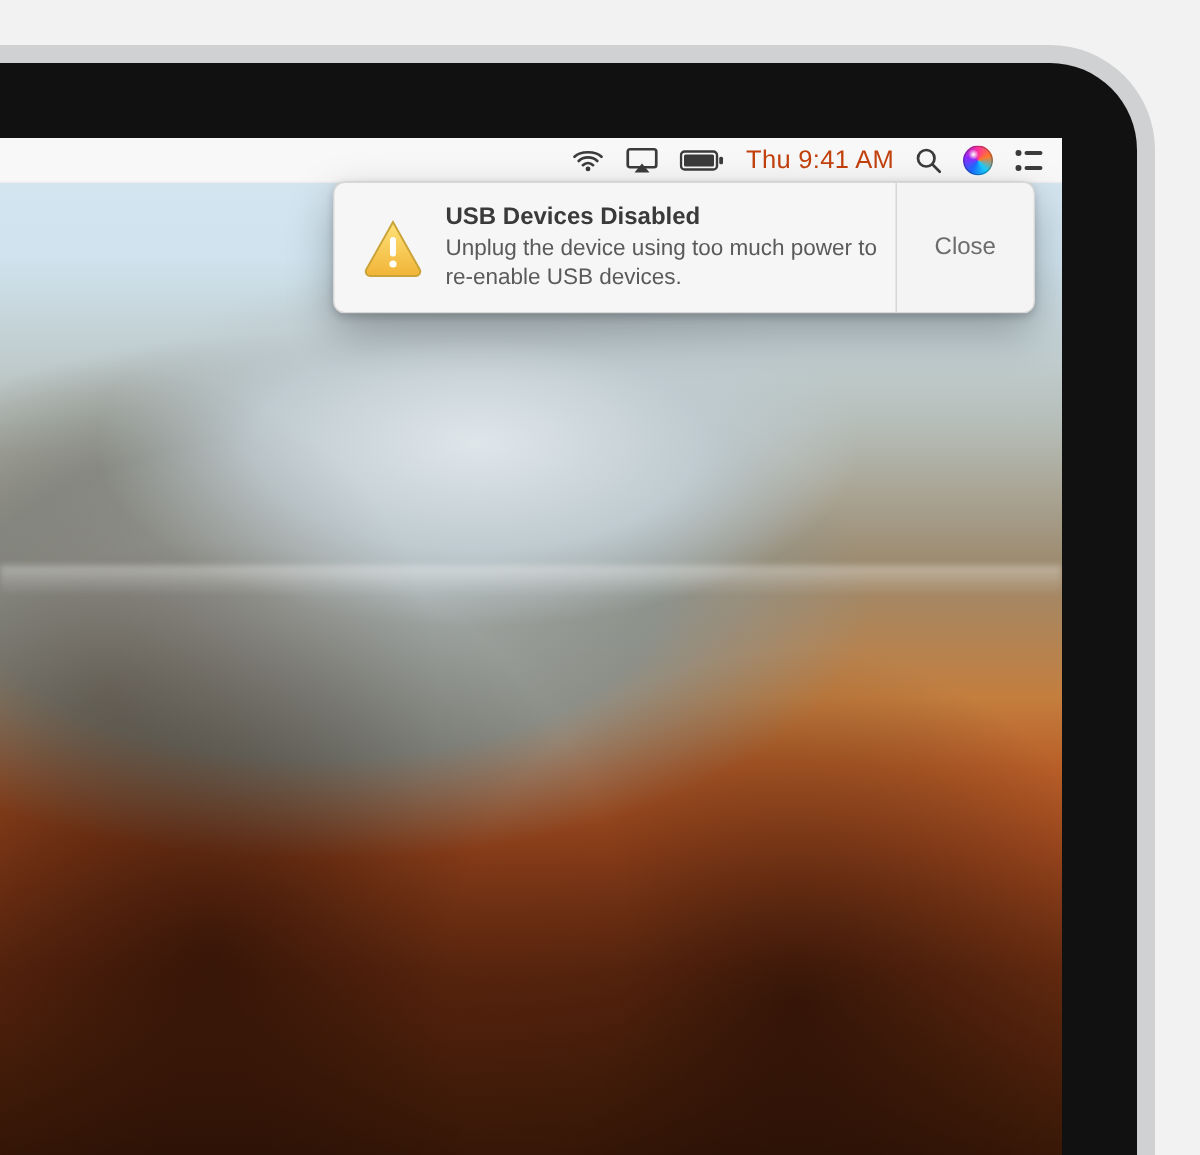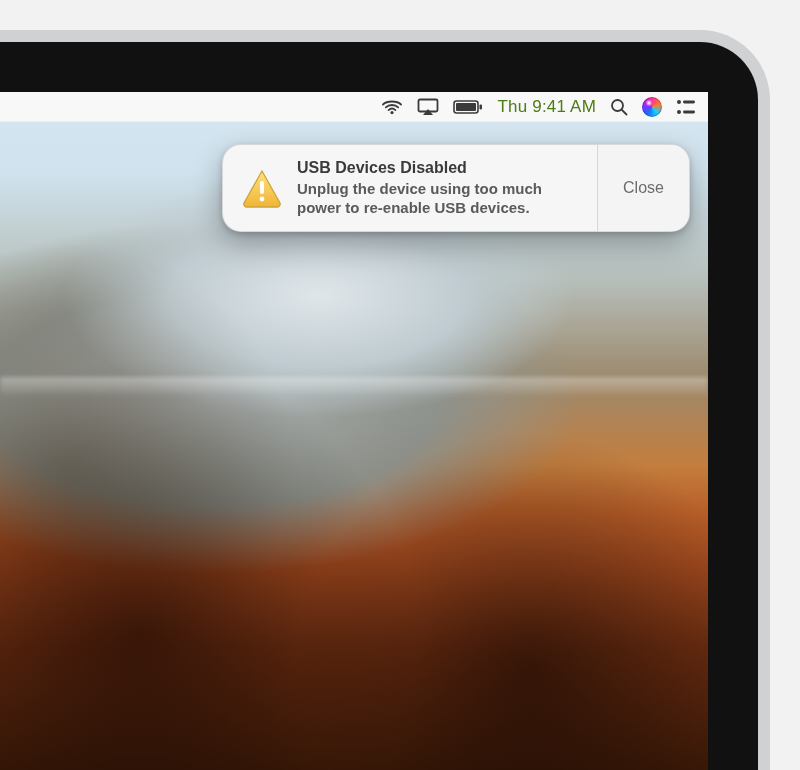--- a/index.html
+++ b/index.html
@@ -77,40 +77,40 @@
     display: flex;
     align-items: center;
     justify-content: flex-end;
     padding: 0 12px 0 0;
     gap: 14px;
     font-size: 16px;
     color: #3b3b3b;
   }
   .menu-bar .item { display:flex; align-items:center; height:100%; }
   .menu-bar svg { display:block; }
-  .clock { font-size: 17px; letter-spacing: .2px; color:#4d7c0f; }
+  .clock { font-size: 17px; letter-spacing: .2px; color:#c2410c; }
 
   .siri-orb {
     width: 20px; height: 20px; border-radius: 50%;
     background:
       radial-gradient(circle at 35% 30%, #fff 0%, transparent 18%),
       conic-gradient(from 140deg, #17d0ff, #1a6cff, #8f2bff, #ff2ea0, #ff7a2b, #17d0ff);
     box-shadow: inset 0 0 0 1px rgba(0,0,0,.25);
   }
 
   
   .notification {
     position: absolute;
-    top: 52px;
+    top: 29px;
     right: 18px;
     width: 468px;
     height: 88px;
     background: #f6f6f6;
     border: 1px solid rgba(0,0,0,.12);
-    border-radius: 19px;
+    border-radius: 8px;
     box-shadow: 0 12px 30px rgba(0,0,0,.28), 0 2px 6px rgba(0,0,0,.18);
     display: flex;
     overflow: hidden;
   }
   .notif-main {
     flex: 1;
     display: flex;
     align-items: center;
     padding: 12px 10px 12px 18px;
     gap: 14px;
@@ -123,21 +123,20 @@
   .notif-title {
     font-weight: 700;
     font-size: 16px;
     color: #3a3a3a;
     margin-bottom: 2px;
   }
   .notif-body {
     font-size: 15px;
     line-height: 1.28;
     color: #5a5a5a;
-    font-weight: bold;
   }
   .notif-action {
     flex: 0 0 92px;
     border-left: 1px solid rgba(0,0,0,.12);
     display: flex;
     align-items: center;
     justify-content: center;
     font-size: 16px;
     color: #6c6c6c;
     background: #f4f4f4;

